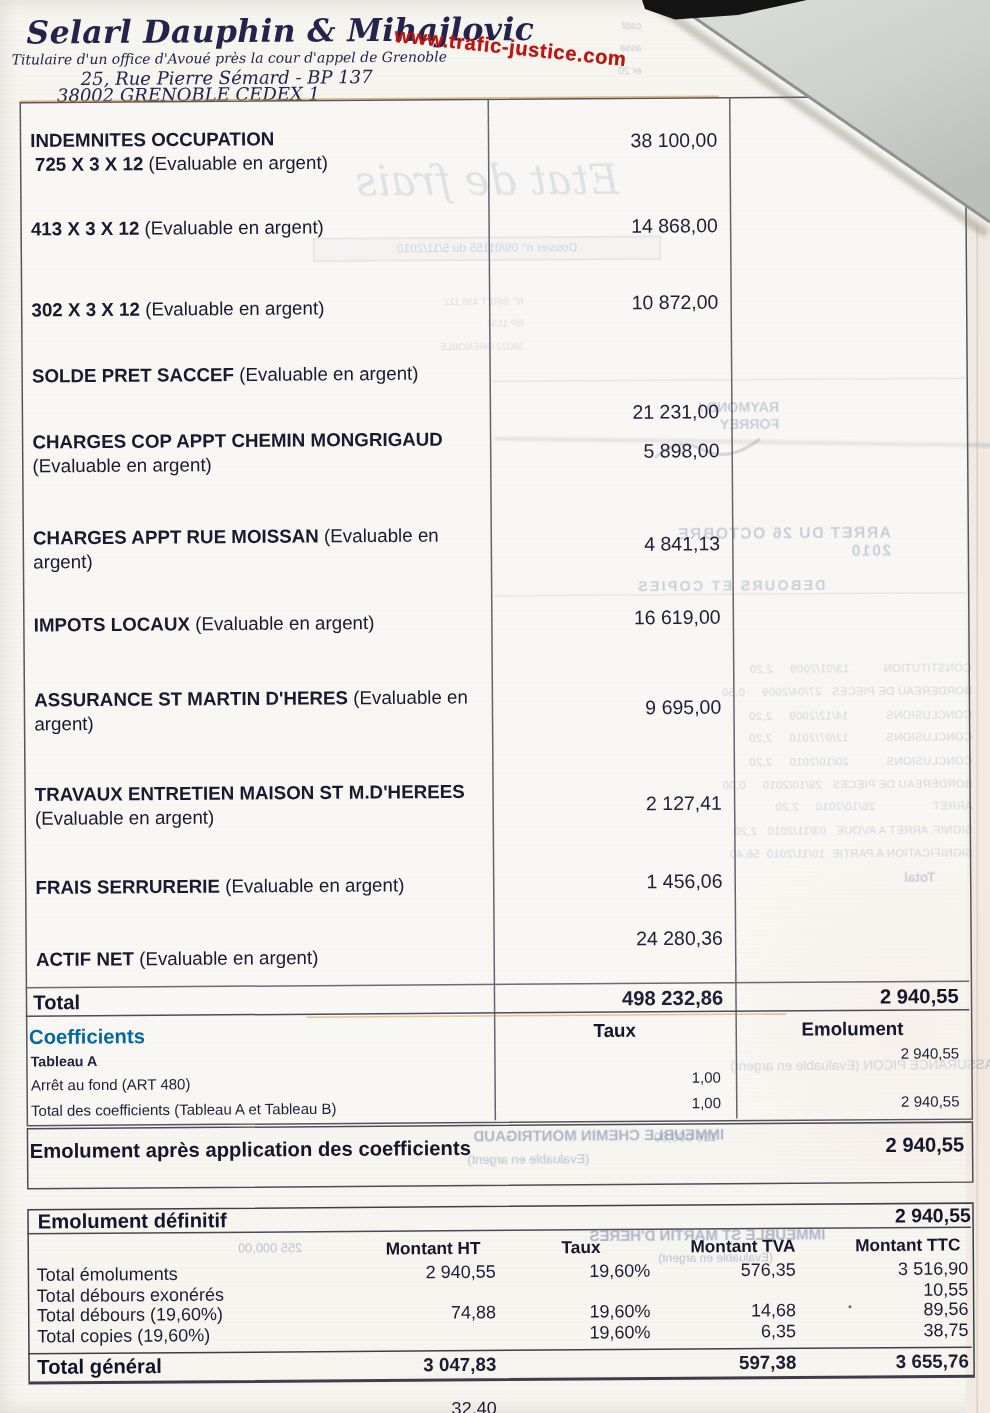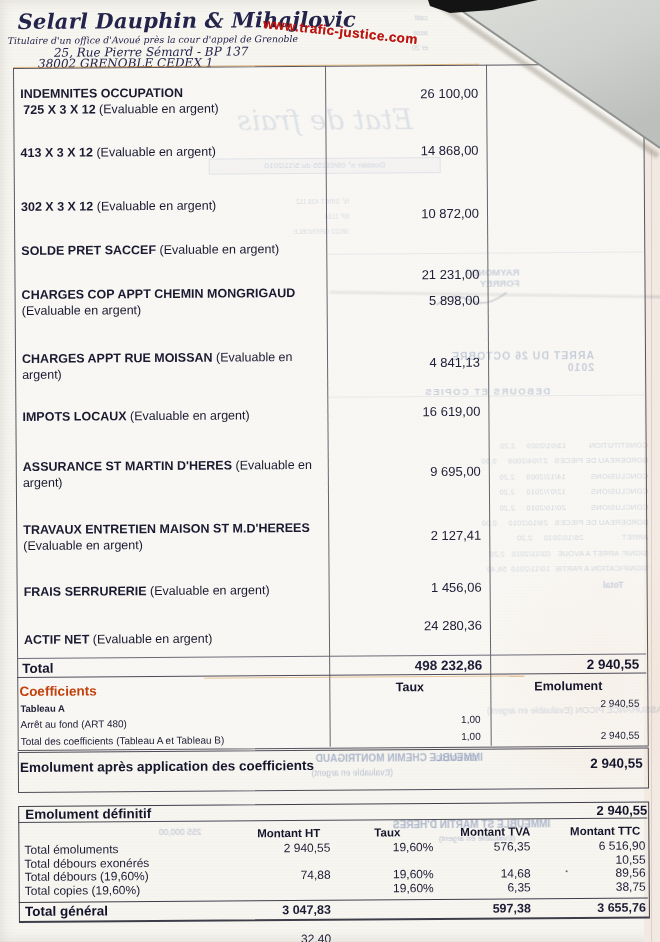--- a/index.html
+++ b/index.html
@@ -109,31 +109,31 @@
 
     <div class="abs" style="left:13px;top:68px;width:629px;height:681px;border:1.5px solid #57555f;background:rgba(253,252,249,.35);"></div>
     <div class="abs fringe" style="left:13px;top:66.6px;width:466px;height:1.2px;"></div>
     <div class="abs ln" style="left:325px;top:68px;width:1px;height:681px;"></div>
     <div class="abs ln" style="left:486px;top:68px;width:1px;height:681px;"></div>
 
     <div class="abs fee-label" style="left:20px;top:86px;width:320px;">
       <span class="b blk">INDEMNITES OCCUPATION</span>
       <span class="blk" style="padding-left:3px;"><span class="b">725 X 3 X 12</span> <span class="fee-note">(Evaluable en argent)</span></span>
     </div>
-    <div class="abs amt" style="top:89px;">26 100,00</div>
+    <div class="abs amt" style="top:89px;">38 100,00</div>
 
     <div class="abs fee-label" style="left:20px;top:145px;width:320px;">
       <span class="b">413 X 3 X 12</span> <span>(Evaluable en argent)</span>
     </div>
     <div class="abs amt" style="top:146px;">14 868,00</div>
 
     <div class="abs fee-label" style="left:20px;top:199px;width:320px;">
       <span class="b">302 X 3 X 12</span> <span>(Evaluable en argent)</span>
     </div>
-    <div class="abs amt" style="top:197px;margin-top:12px;">10 872,00</div>
+    <div class="abs amt" style="top:197px;">10 872,00</div>
 
     <div class="abs fee-label" style="left:20px;top:243px;width:320px;">
       <span class="b">SOLDE PRET SACCEF</span> <span>(Evaluable en argent)</span>
     </div>
     <div class="abs amt" style="top:242px;margin-top:28px;">21 231,00</div>
 
     <div class="abs fee-label" style="left:20px;top:287px;width:320px;">
       <span class="b blk">CHARGES COP APPT CHEMIN MONGRIGAUD</span>
       <span class="blk">(Evaluable en argent)</span>
     </div>
@@ -170,21 +170,21 @@
     </div>
     <div class="abs amt" style="top:621px;margin-left:38px;">24 280,36</div>
 
     <div class="abs" style="left:13px;top:658px;width:629px;height:1px;background:#6b6b78;"></div>
     <div class="abs b" style="left:18px;top:661px;font-size:13.5px;color:#15152c;">Total</div>
     <div class="abs b amt" style="top:661px;font-size:13.5px;">498 232,86</div>
     <div class="abs b emo" style="top:661px;font-size:13.5px;color:#15152c;">2 940,55</div>
     <div class="abs" style="left:13px;top:677px;width:629px;height:1.4px;background:#4e4c5a;"></div>
     <div class="abs fringe" style="left:200px;top:678.8px;width:320px;height:1px;opacity:.8;"></div>
 
-    <div class="abs b" style="left:15px;top:684px;font-size:13.5px;color:#c2410c;">Coefficients</div>
+    <div class="abs b" style="left:15px;top:684px;font-size:13.5px;color:#0369a1;">Coefficients</div>
     <div class="abs b" style="left:325px;top:683px;width:161px;text-align:center;font-size:12.5px;color:#15152c;">Taux</div>
     <div class="abs b" style="left:486px;top:683px;width:156px;text-align:center;font-size:12.5px;color:#15152c;">Emolument</div>
 
     <div class="abs b coef-small" style="left:16px;top:703px;font-size:9.5px;">Tableau A</div>
     <div class="abs coef-small emo" style="top:702px;">2 940,55</div>
 
     <div class="abs coef-small" style="left:16px;top:719px;">Arrêt au fond (ART 480)</div>
     <div class="abs coef-small ra" style="right:184px;top:717px;">1,00</div>
 
     <div class="abs coef-small" style="left:16px;top:736px;">Total des coefficients (Tableau A et Tableau B)</div>
@@ -202,21 +202,21 @@
 
     <div class="abs hdr" style="right:345px;top:829px;">Montant HT</div>
     <div class="abs hdr" style="right:265px;top:829px;">Taux</div>
     <div class="abs hdr" style="right:135px;top:829px;">Montant TVA</div>
     <div class="abs hdr" style="right:25px;top:829px;">Montant TTC</div>
 
     <div class="abs def-lbl" style="left:19px;top:843px;">Total émoluments</div>
     <div class="abs def-val" style="right:335px;top:843px;">2 940,55</div>
     <div class="abs def-val" style="right:232px;top:843px;">19,60%</div>
     <div class="abs def-val" style="right:135px;top:843px;">576,35</div>
-    <div class="abs def-val" style="right:20px;top:843px;">6 516,90</div>
+    <div class="abs def-val" style="right:20px;top:843px;">3 516,90</div>
 
     <div class="abs def-lbl" style="left:19px;top:856.5px;">Total débours exonérés</div>
     <div class="abs def-val" style="right:20px;top:856.5px;">10,55</div>
 
     <div class="abs def-lbl" style="left:19px;top:870px;">Total débours (19,60%)</div>
     <div class="abs def-val" style="right:335px;top:870px;">74,88</div>
     <div class="abs def-val" style="right:232px;top:870px;">19,60%</div>
     <div class="abs def-val" style="right:135px;top:870px;text-align:right;">14,68</div>
     <div class="abs def-val" style="right:20px;top:870px;">89,56</div>
     <div class="abs" style="left:560px;top:874px;width:2.4px;height:2.4px;border-radius:50%;background:rgba(50,50,70,.75);"></div>

